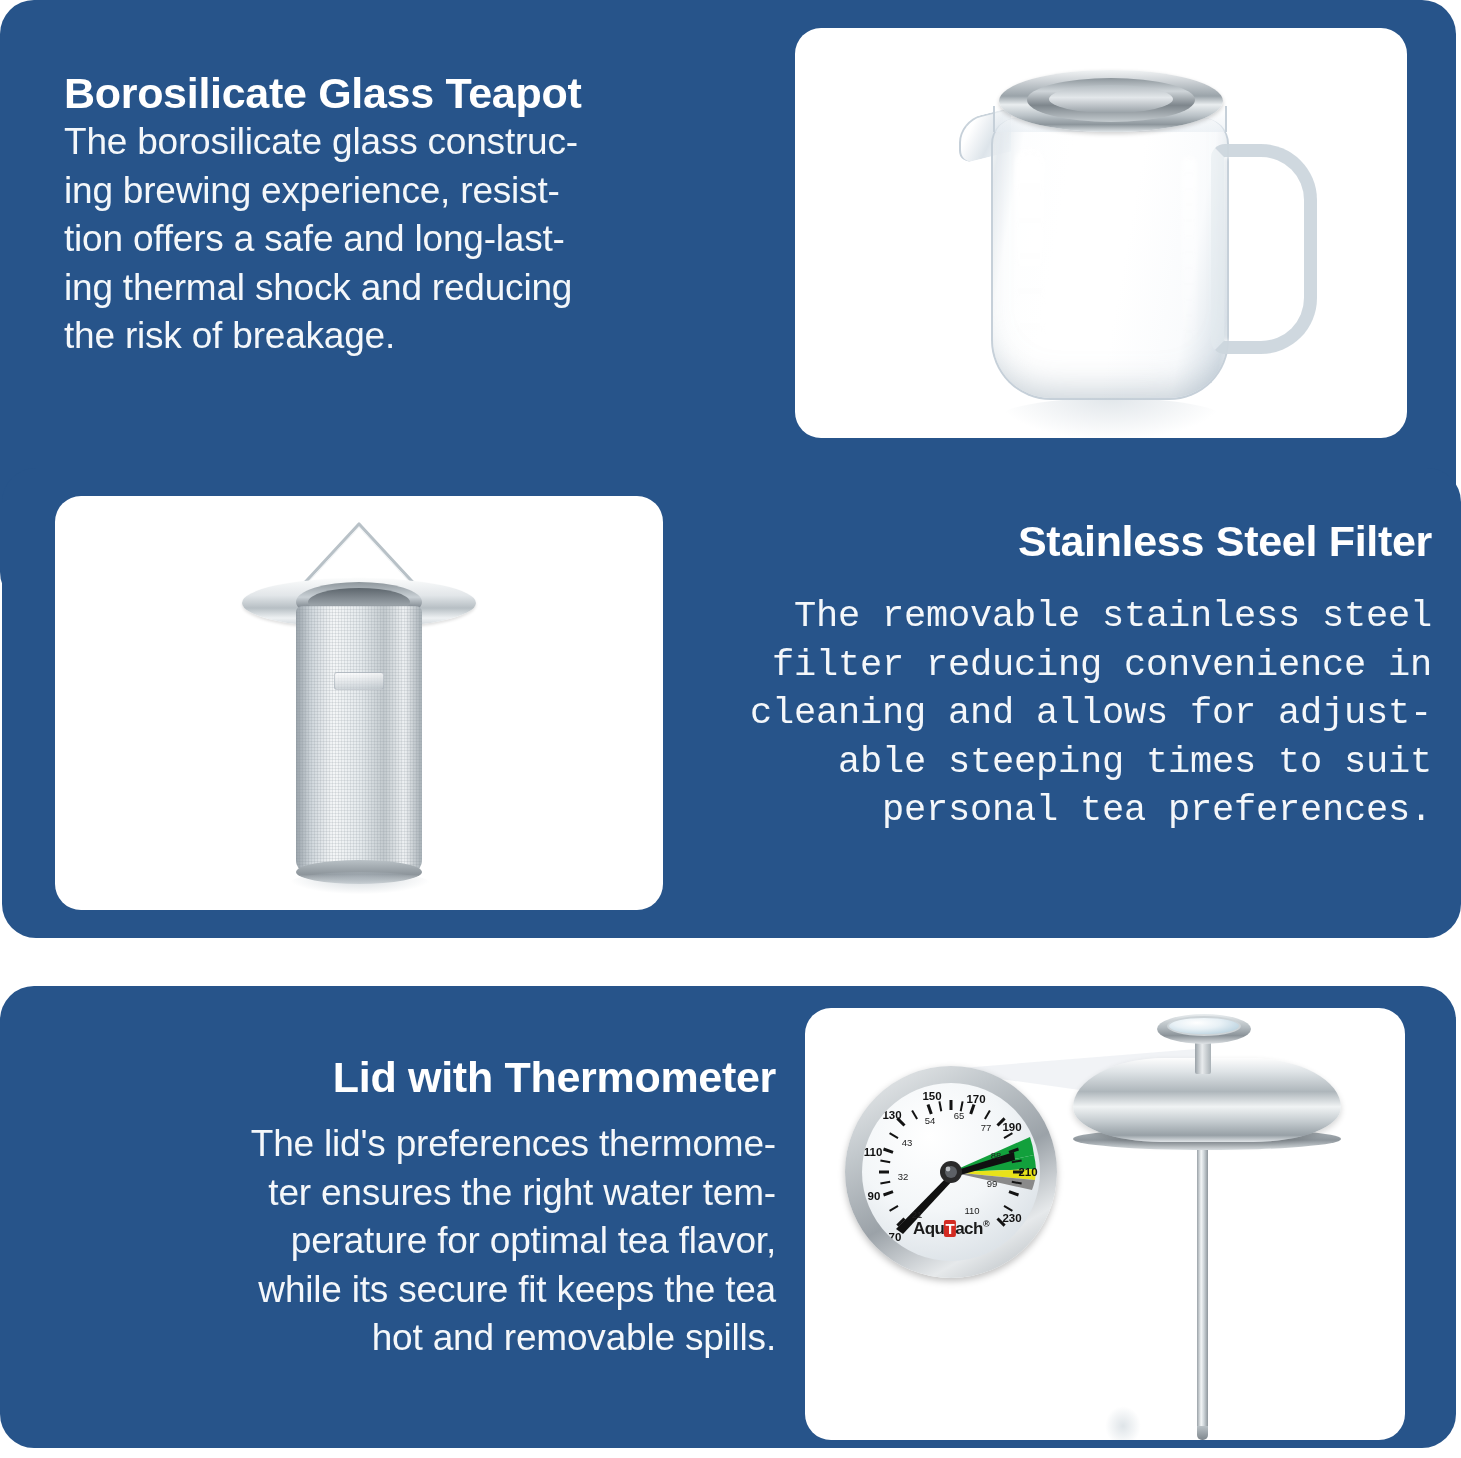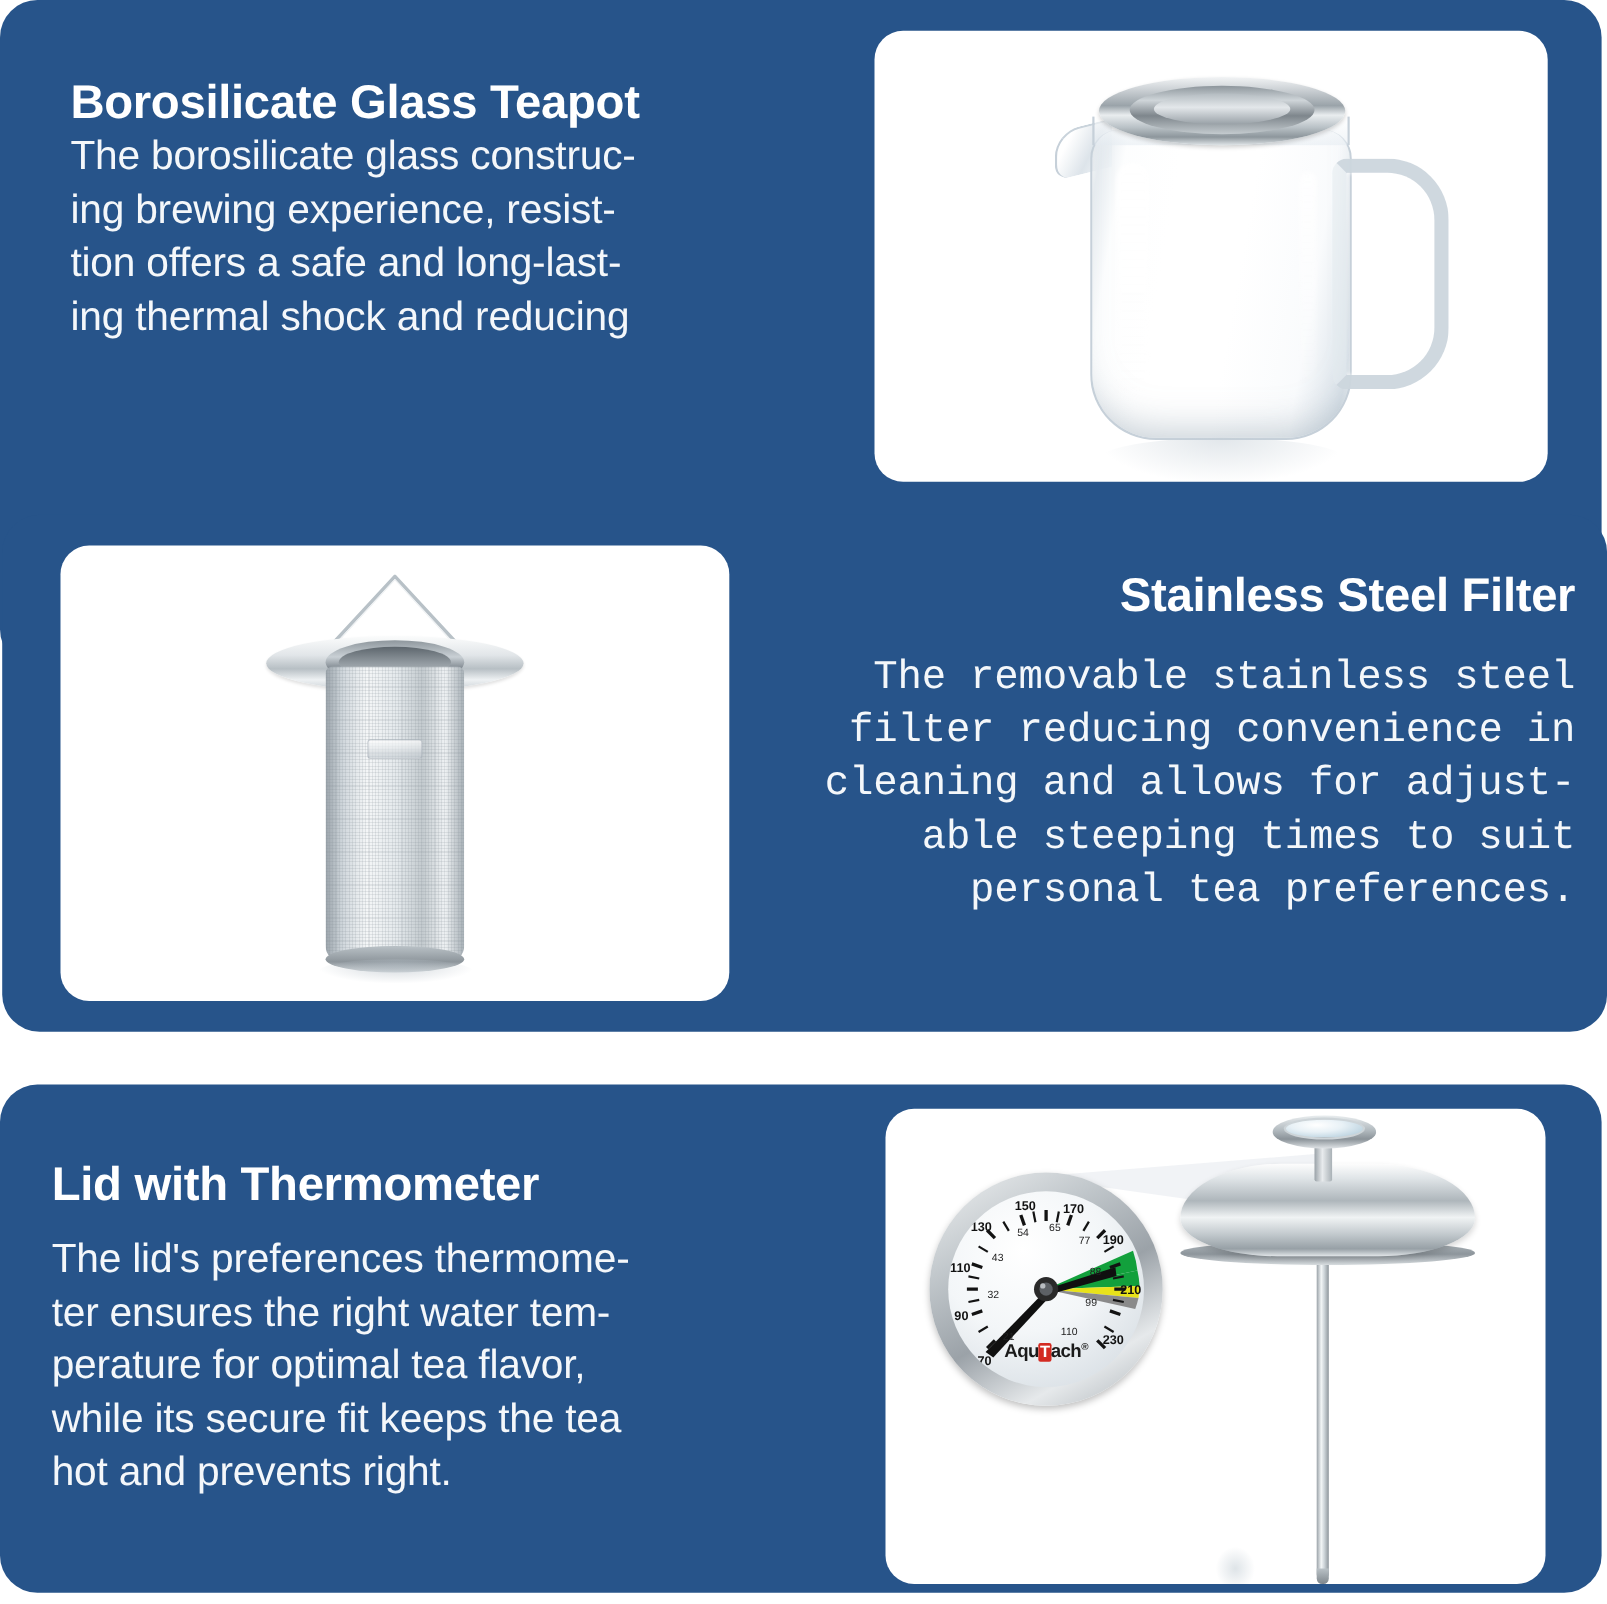--- a/index.html
+++ b/index.html
@@ -47,21 +47,21 @@
   }
   .feature-body .ln { display: block; }
 
   #text-1 { left: 64px; top: 68px; width: 700px; text-align: left; }
   #text-1 .feature-body { }
 
   #text-2 { left: 740px; top: 540px; width: 690px; text-align: right; }
   #text-2 .feature-title { text-align: right; }
   #text-2 .feature-body { margin-top: 26px; font-family: Liberation Mono, monospace; }
 
-  #text-3 { left: 47px; top: 1052px; width: 700px; text-align: left; }
+  #text-3 { left: 76px; top: 1052px; width: 700px; text-align: right; }
   #text-3 .feature-body { margin-top: 18px; }
 
   
   .imgcard {
     position: absolute;
     background: #ffffff;
     border-radius: 26px;
     overflow: hidden;
   }
   #imgcard-1 { left: 795px; top: 28px;   width: 612px; height: 410px; }
@@ -392,20 +392,21 @@
 
   <div class="panel" id="panel-1">
 
     <div class="textblock" id="text-1">
       <div class="feature-title">Borosilicate Glass Teapot</div>
       <div class="feature-body">
         <span class="ln">The borosilicate glass construc-</span>
         <span class="ln">ing brewing experience, resist-</span>
         <span class="ln">tion offers a safe and long-last-</span>
         <span class="ln">ing thermal shock and reducing</span>
+        <span class="ln">the risk of breakage.</span>
       </div>
     </div>
 
     <div class="imgcard" id="imgcard-1">
       <div class="stage">
         <div class="teapot-wrap">
           <div class="pot-spout"></div>
           <div class="pot-body"></div>
           <div class="pot-neck"></div>
           <div class="pot-gloss"></div>
@@ -456,21 +457,21 @@
 
   <div class="panel" id="panel-3">
 
     <div class="textblock" id="text-3" style="top:66px;">
       <div class="feature-title">Lid with Thermometer</div>
       <div class="feature-body">
         <span class="ln">The lid's preferences thermome-</span>
         <span class="ln">ter ensures the right water tem-</span>
         <span class="ln">perature for optimal tea flavor,</span>
         <span class="ln">while its secure fit keeps the tea</span>
-        <span class="ln">hot and prevents right.</span>
+        <span class="ln">hot and removable spills.</span>
       </div>
     </div>
 
     <div class="imgcard" id="imgcard-3" style="top:22px; left:805px;">
       <div class="stage">
 
         <svg class="callout" viewBox="0 0 290 110">
           <path d="M14 26 L286 4 L270 62 Z" fill="#eef1f4" opacity="0.85"></path>
         </svg>
 

